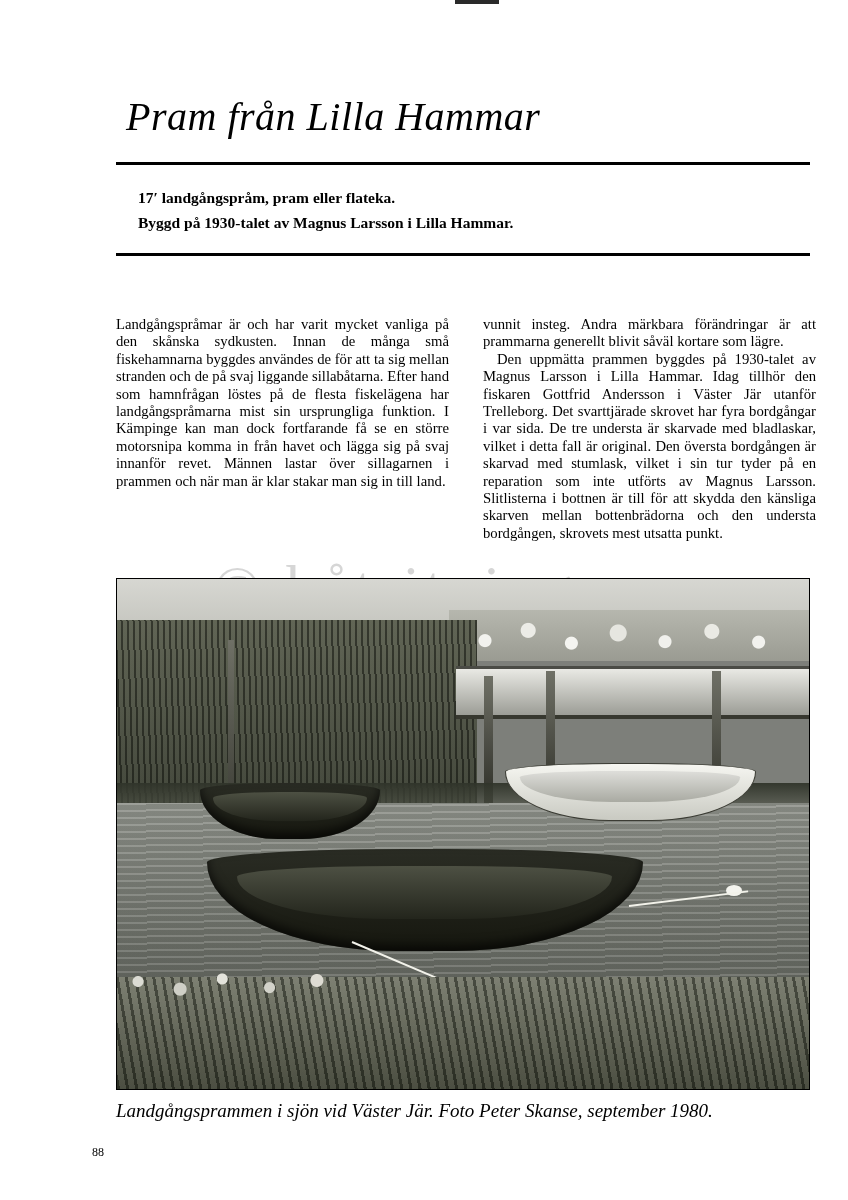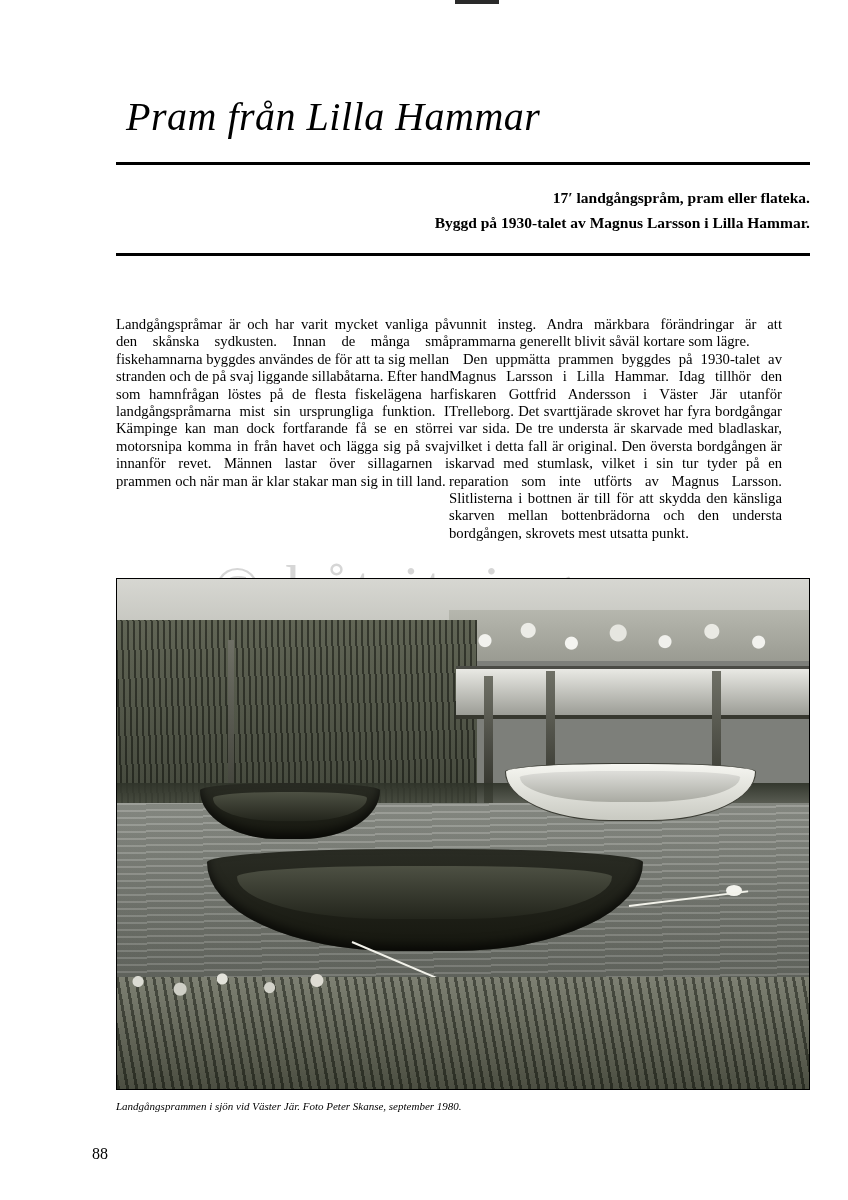--- a/index.html
+++ b/index.html
@@ -51,30 +51,30 @@
     border-top: 3px solid #000;
     border-bottom: 3px solid #000;
     padding: 20px 0 18px 22px;
   }
   .specbox .line {
     font-family: "Liberation Serif", serif;
     font-weight: bold;
     font-size: 15.5px;
     line-height: 25px;
     white-space: nowrap;
-    text-align: right;
   }
 
   
   .cols {
     position: absolute;
     left: 76px;
     top: 316px;
     width: 700px;
     display: flex;
+    gap: 34px;
   }
   .col {
     width: 333px;
   }
   .col p {
     margin: 0;
     font-family: "Liberation Serif", serif;
     font-size: 14.7px;
     line-height: 17.4px;
     text-align: justify;
@@ -231,30 +231,30 @@
   }
 
   
   .caption {
     position: absolute;
     left: 76px;
     top: 1100px;
     width: 694px;
     font-family: "Liberation Serif", serif;
     font-style: italic;
-    font-size: 11px;
+    font-size: 19px;
   }
 
   
   .folio {
     position: absolute;
     left: 52px;
     top: 1145px;
     font-family: "Liberation Serif", serif;
-    font-size: 16px;
+    font-size: 12px;
   }
 </style>
 </head>
 <body>
 
 <div class="page">
 
   <div class="trim-mark"></div>
 
   <h1 class="title">Pram från Lilla Hammar</h1>

